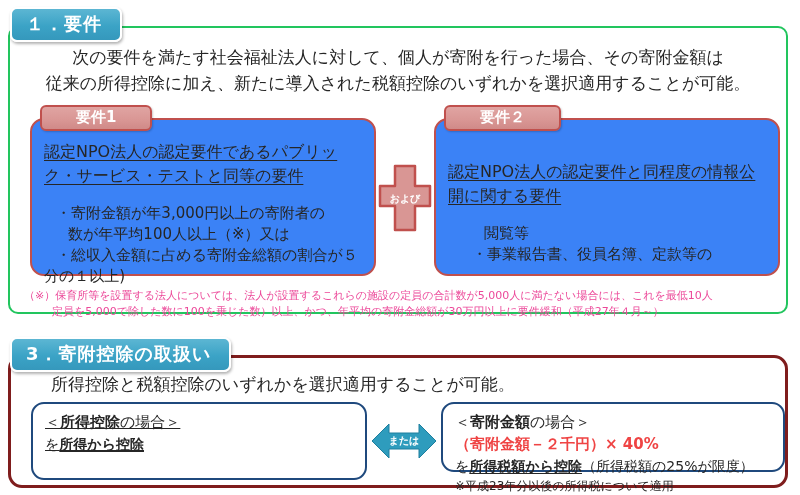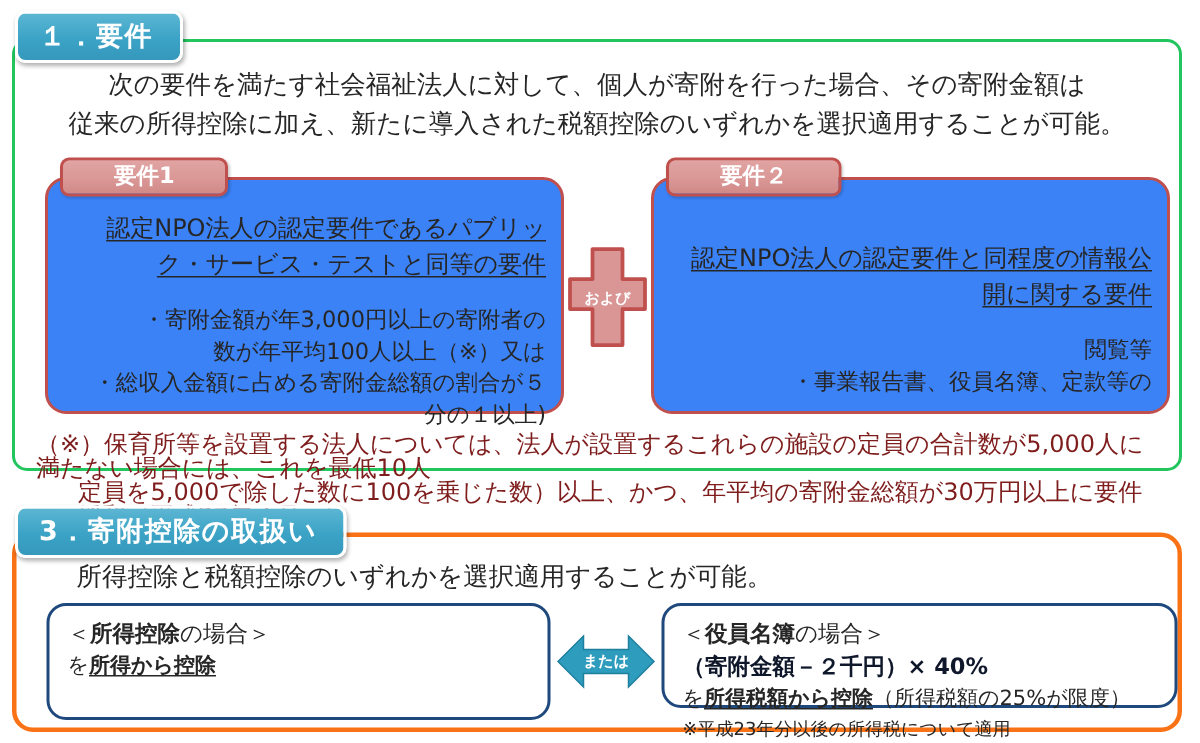--- a/index.html
+++ b/index.html
@@ -24,21 +24,21 @@
   #sec2-header{top:337px;left:10px;}
 
   
   .sec1-box{
     position:absolute;top:26px;left:8px;width:780px;height:288px;
     border:2px solid #22c55e;border-radius:10px;background:#fff;
     box-sizing:border-box;
   }
   .sec2-box{
     position:absolute;top:355px;left:8px;width:780px;height:133px;
-    border:3px solid #f97316;border-radius:14px;background:#fff;
+    border:3px solid #7f1d1d;border-radius:14px;background:#fff;
     box-sizing:border-box;
   }
 
   .intro{
     margin:16px 10px 0 10px;text-align:center;
     font-size:17px;line-height:26px;color:#262626;
   }
 
   
   .req-row{display:flex;margin:22px 0 0 20px;align-items:flex-start;}
@@ -48,64 +48,64 @@
     box-sizing:border-box;
   }
   .req-tab{
     position:absolute;top:-15px;left:8px;
     background:linear-gradient(180deg,#e0a4a2 0%,#d99694 60%,#d08a88 100%);
     border:2px solid #c0504d;border-radius:6px;
     color:#fff;font-weight:bold;font-size:15px;
     padding:1px 34px 2px 34px;
     box-shadow:1px 1px 2px rgba(0,0,0,.2);
   }
-  .req-content{padding:20px 10px 6px 12px;text-align:right;}
+  .req-content{padding:20px 10px 6px 12px;}
   .req-content.second{padding-top:40px;}
   .req-heading{
     font-size:16px;line-height:24px;
     text-decoration:underline;text-underline-offset:3px;
   }
   .req-lines{margin-top:15px;font-size:15px;line-height:21px;}
   .rl-indent1{padding-left:12px;}
   .rl-indent2{padding-left:24px;}
   .rl-indent0{padding-left:0;}
 
   
   .plus-col{width:58px;position:relative;height:158px;flex:none;}
   .plus-wrap{position:absolute;top:46px;left:2px;width:54px;height:68px;}
   .plus-wrap svg{display:block;}
   .plus-label{
     position:absolute;top:28px;left:0;width:54px;text-align:center;
     color:#fff;font-size:10px;font-weight:bold;letter-spacing:0;
   }
 
   
-  .note{margin:12px 12px 0 14px;font-size:16px;line-height:16px;color:#7f1d1d;}
+  .note{margin:12px 12px 0 14px;font-size:11px;line-height:16px;color:#ec4899;}
   .note .line2{padding-left:28px;}
 
   
   .s2-intro{margin:15px 0 0 40px;font-size:17px;color:#262626;}
   .deduct-row{display:flex;margin:6px 0 0 20px;align-items:flex-start;}
   .navy-box{
     border:2.5px solid #1f497d;border-radius:13px;background:#fff;
     box-sizing:border-box;padding:7px 12px 6px 12px;
     font-size:14px;line-height:22px;
   }
   .navy-box .box-title{font-size:15px;}
-  .income-box{width:342px;height:78px;}
+  .income-box{width:342px;height:78px;text-decoration:underline;}
   .tax-box{width:344px;height:70px;}
   .arrow-col{width:74px;position:relative;height:78px;flex:none;}
   .arrow-wrap{position:absolute;top:17px;left:4px;width:66px;height:44px;}
   .arrow-label{
     position:absolute;top:15px;left:0;width:66px;text-align:center;
     color:#fff;font-size:10px;font-weight:bold;
   }
   .bold{font-weight:bold;}
   .bold-underline{font-weight:bold;text-decoration:underline;text-underline-offset:2px;}
-  .red-formula{color:#0f172a;font-weight:bold;font-size:15px;}
+  .red-formula{color:#ef4444;font-weight:bold;font-size:15px;}
   .tax-note{margin:6px 0 0 14px;font-size:12px;color:#262626;}
 </style>
 </head>
 <body>
 
 <div class="page">
 
   <div class="sec-header" id="sec1-header">１．要件</div>
 
   <div class="sec1-box">
@@ -172,21 +172,21 @@
         <div class="arrow-wrap">
           <svg width="66" height="44" viewBox="0 0 66 44" aria-hidden="true">
             <polygon points="1,22 18,5 18,14 48,14 48,5 65,22 48,39 48,30 18,30 18,39" fill="#2e9cbd" stroke="#1e7f9e" stroke-width="1"></polygon>
           </svg>
           <div class="arrow-label">または</div>
         </div>
       </div>
 
       <div>
         <div class="navy-box tax-box">
-          <div class="box-title"><span>＜</span><span class="bold">役員名簿</span><span>の場合＞</span></div>
+          <div class="box-title"><span>＜</span><span class="bold">寄附金額</span><span>の場合＞</span></div>
           <div class="red-formula">（寄附金額－２千円）× 40%</div>
           <div><span>を</span><span class="bold-underline">所得税額から控除</span><span>（所得税額の25%が限度）</span></div>
         </div>
         <div class="tax-note">※平成23年分以後の所得税について適用</div>
       </div>
     </div>
   </div>
 
 </div>
 

